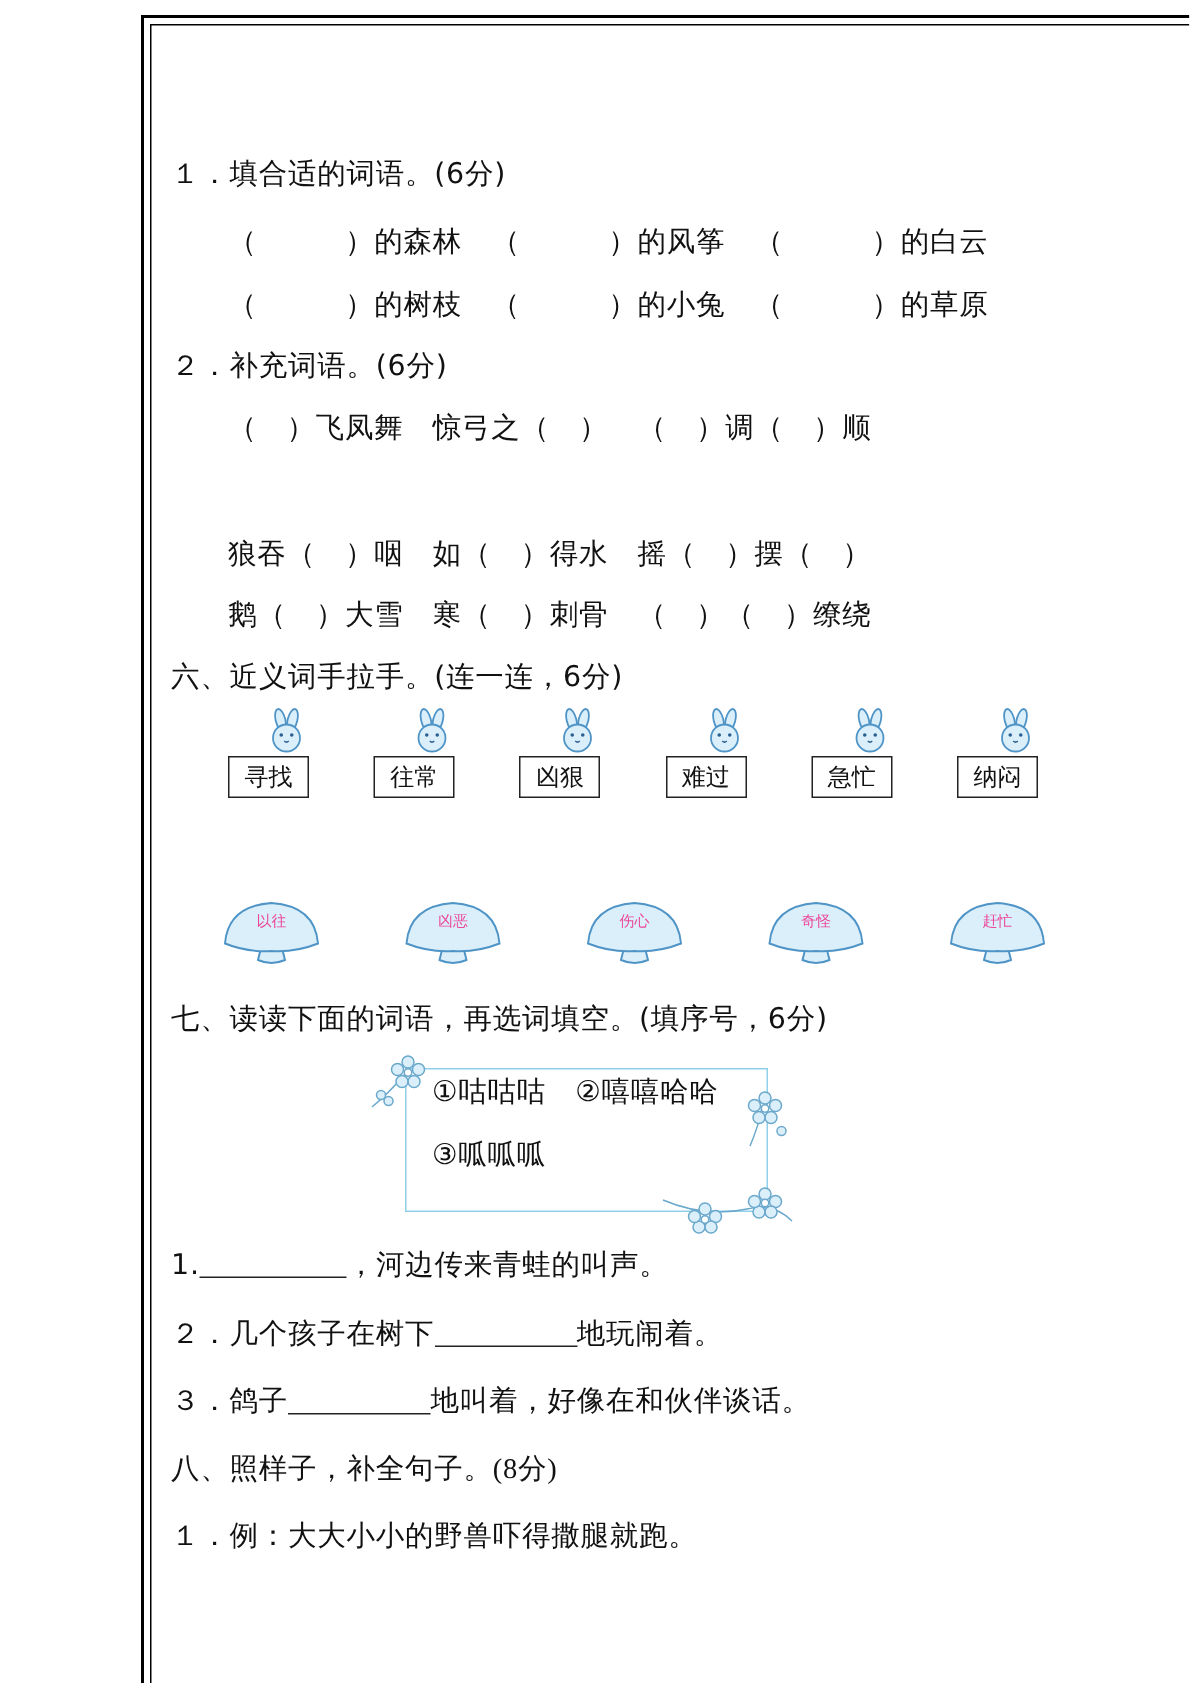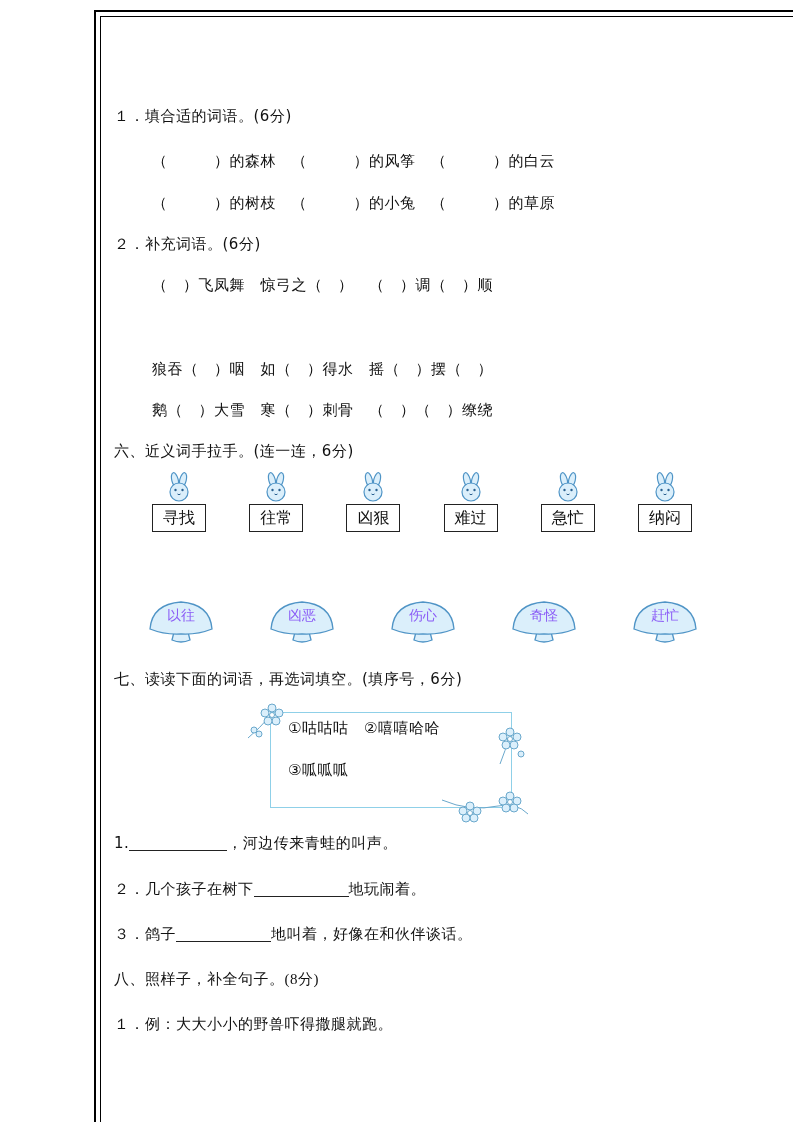--- a/index.html
+++ b/index.html
@@ -1,27 +1,27 @@
 <!DOCTYPE html>
 <html><head>
 <meta charset="utf-8">
 <style>
   html,body{margin:0;padding:0;background:#ffffff;}
   .page{position:relative;width:793px;height:1122px;background:#ffffff;
         font-family:"DejaVu Sans","Liberation Sans",sans-serif;color:#111;overflow:hidden;}
   .frame{position:absolute;background:#000;}
-  .line{position:absolute;font-size:15px;line-height:27px;white-space:pre;letter-spacing:0.5px;}
+  .line{position:absolute;font-size:19px;line-height:27px;white-space:pre;letter-spacing:0.5px;}
   .title{left:114px;}
   .indent{left:152px;}
   .row{position:absolute;display:flex;justify-content:space-between;}
-  .pair-col{display:flex;flex-direction:column;align-items:center;}
+  .pair-col{display:flex;flex-direction:column;align-items:flex-end;}
   .word-card{margin-top:-2px;min-width:44px;height:26px;padding:0 4px;border:1.6px solid #222;
              background:#fff;display:flex;align-items:center;justify-content:center;font-size:16px;}
   .mushroom{position:relative;width:70px;height:54px;}
-  .mushroom .mword{position:absolute;left:0;top:15px;width:100%;text-align:center;font-size:14px;color:#8b5cf6;}
+  .mushroom .mword{position:absolute;left:0;top:15px;width:100%;text-align:center;font-size:10px;color:#ec4899;}
   .qbox{position:absolute;border:1px solid #8fd0e8;background:#fff;}
   .blank{display:inline-block;height:18px;border-bottom:1.4px solid #222;vertical-align:-3px;}
   .deco{position:absolute;}
 </style>
 </head>
 <body>
 
 <div class="page">
 
   <div class="frame" style="left:94px;top:10px;right:0;height:2px;"></div>

